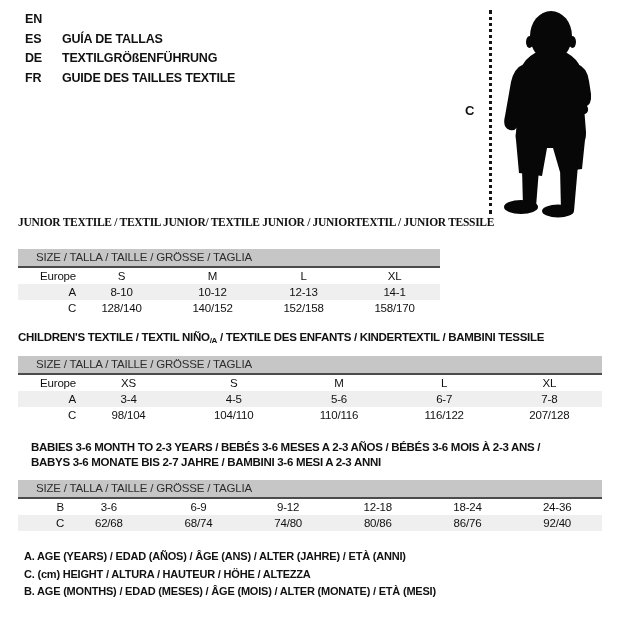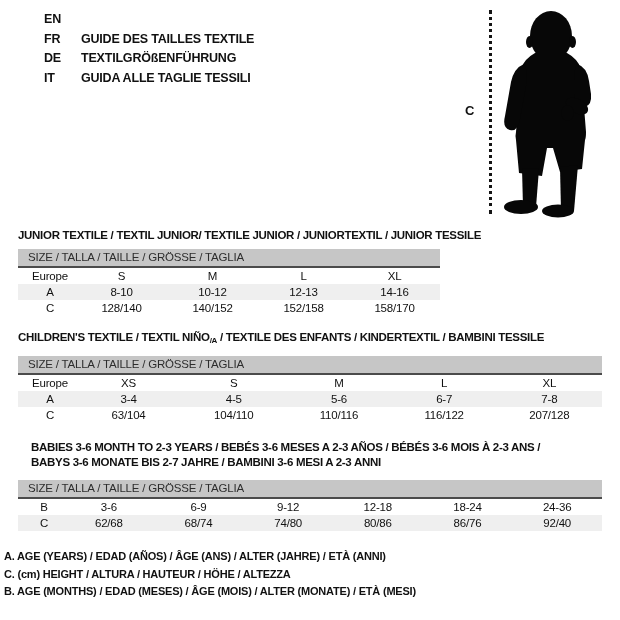--- a/index.html
+++ b/index.html
@@ -5,66 +5,66 @@
   :root{
     --bar:#c6c6c6; --alt:#efefef; --rule:#4b4b4b; --ink:#111111;
   }
   *{box-sizing:border-box; margin:0; padding:0;}
   html,body{width:620px;height:620px;background:#ffffff;}
   body{font-family:"Liberation Sans", sans-serif; color:var(--ink); position:relative; overflow:hidden;}
 
   
   .lang-list{position:absolute; left:25px; top:10px;}
   .lang-row{display:flex; font-weight:bold; font-size:12.5px; line-height:19.5px; letter-spacing:-0.2px;}
-  .lang-code{width:37px; flex:0 0 37px;margin-left:19px;}
+  .lang-code{width:37px; flex:0 0 37px;}
 
   
   .silhouette{position:absolute; left:497px; top:6px;}
   .dotted-line{position:absolute; left:489px; top:10px; height:204px; width:0; border-left:3px dotted #141414;}
   .height-label{position:absolute; left:465px; top:103px; font-weight:bold; font-size:13px;}
 
   
   .section-title{position:absolute; font-weight:bold; font-size:11.5px; letter-spacing:-0.3px; white-space:nowrap;}
   .section-title .subscript{font-size:8px; vertical-align:-2px;}
-  #t1-title{left:18px; top:229px;}
+  #t1-title{left:18px; top:216px;font-family:Liberation Serif, serif;}
   #t2-title{left:18px; top:331px;}
   #t3-title{left:18px; top:440px; white-space:normal; line-height:15px; width:600px;margin-left:13px;}
 
   
   .size-table{position:absolute; border-collapse:collapse; table-layout:fixed; font-size:11.5px; letter-spacing:-0.2px;}
   #t1{left:18px; top:249px; width:422px;}
   #t2{left:18px; top:356px; width:584px;}
   #t3{left:18px; top:480px; width:584px;}
-  .size-table th{background:var(--bar); font-weight:normal; text-align:left; padding:2px 0 2px 10px;
+  .size-table th{background:var(--bar); font-weight:normal; text-align:left; padding:2px 0 2px 18px;
                  border-bottom:2px solid var(--rule); color:#2d2d2d; height:16px; line-height:13px;}
   .size-table td{padding:1.5px 0; text-align:center; height:16px; line-height:13px;}
-  .size-table td.row-label{text-align:center; padding-left:6px;}
+  .size-table td.row-label{text-align:right; padding-left:6px;}
   .size-table tbody tr:nth-child(even) td{background:var(--alt);}
 
   
-  .legend{position:absolute; left:4px; top:548px; font-weight:bold; font-size:11px; line-height:17.5px; letter-spacing:-0.2px;}
+  .legend{position:absolute; left:24px; top:548px; font-weight:bold; font-size:11px; line-height:17.5px; letter-spacing:-0.2px;}
 </style>
 </head>
 <body>
 
 <div class="lang-list">
   <div class="lang-row">
     <span class="lang-code">EN</span>
   </div>
   <div class="lang-row">
+    <span class="lang-code">ES</span>
+    <span>GUÍA DE TALLAS</span>
+  </div>
+  <div class="lang-row">
+    <span class="lang-code">DE</span>
+    <span>TEXTILGRÖßENFÜHRUNG</span>
+  </div>
+  <div class="lang-row">
     <span class="lang-code">FR</span>
     <span>GUIDE DES TAILLES TEXTILE</span>
-  </div>
-  <div class="lang-row">
-    <span class="lang-code">DE</span>
-    <span>TEXTILGRÖßENFÜHRUNG</span>
-  </div>
-  <div class="lang-row">
-    <span class="lang-code">IT</span>
-    <span>GUIDA ALLE TAGLIE TESSILI</span>
   </div>
 </div>
 
 <span class="height-label">C</span>
 <div class="dotted-line"></div>
 <svg class="silhouette" width="118" height="212" viewBox="0 0 118 212" xmlns="http://www.w3.org/2000/svg" aria-hidden="true">
   <g fill="#070707">
     <ellipse cx="54" cy="30" rx="21" ry="25"></ellipse>
     <ellipse cx="32.5" cy="36" rx="3.5" ry="6"></ellipse>
     <ellipse cx="75.5" cy="36" rx="3.5" ry="6"></ellipse>
@@ -100,21 +100,21 @@
         <td>S</td>
         <td>M</td>
         <td>L</td>
         <td>XL</td>
       </tr>
       <tr>
         <td class="row-label">A</td>
         <td>8-10</td>
         <td>10-12</td>
         <td>12-13</td>
-        <td>14-16</td>
+        <td>14-1</td>
       </tr>
       <tr>
         <td class="row-label">C</td>
         <td>128/140</td>
         <td>140/152</td>
         <td>152/158</td>
         <td>158/170</td>
       </tr>
     </tbody>
   </table>
@@ -146,21 +146,21 @@
       <tr>
         <td class="row-label">A</td>
         <td>3-4</td>
         <td>4-5</td>
         <td>5-6</td>
         <td>6-7</td>
         <td>7-8</td>
       </tr>
       <tr>
         <td class="row-label">C</td>
-        <td>63/104</td>
+        <td>98/104</td>
         <td>104/110</td>
         <td>110/116</td>
         <td>116/122</td>
         <td>207/128</td>
       </tr>
     </tbody>
   </table>
 
 <div id="t3-title" class="section-title"><span>BABIES 3-6 MONTH TO 2-3 YEARS / BEBÉS 3-6 MESES A 2-3 AÑOS / BÉBÉS 3-6 MOIS À 2-3 ANS /</span><br><span>BABYS 3-6 MONATE BIS 2-7 JAHRE / BAMBINI 3-6 MESI A 2-3 ANNI</span></div>
 <table id="t3" class="size-table">

